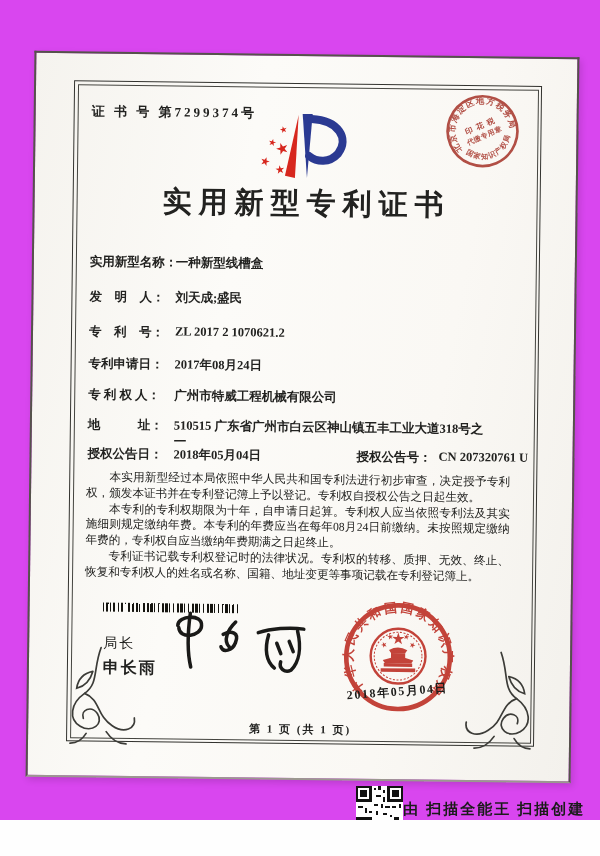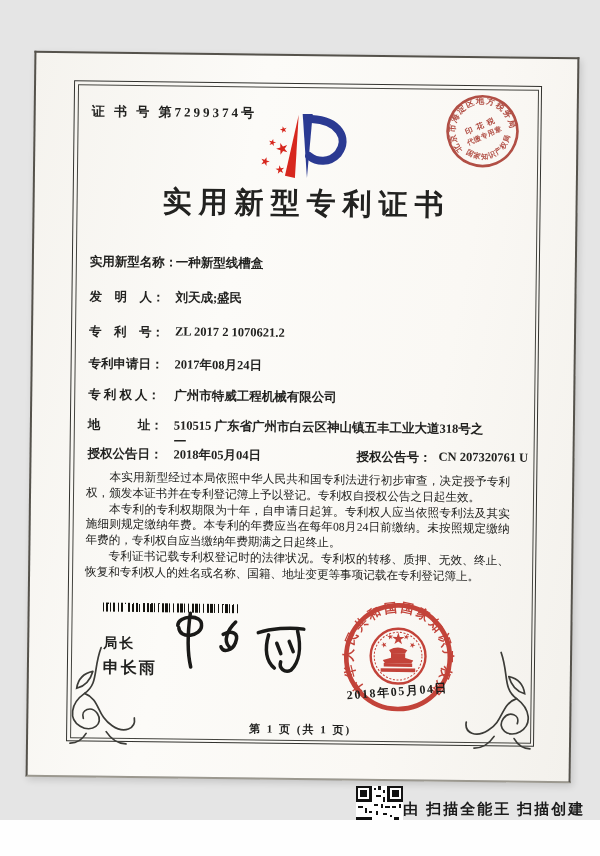--- a/index.html
+++ b/index.html
@@ -1,21 +1,21 @@
 <!DOCTYPE html>
 <html style="--seal_red: #bf362c; --stamp_red: #a8382e; --logo_red: #d7271e; --logo_blue: #2b3a92; --ink: #222220;"><head>
 <meta charset="utf-8">
 <style>
   :root{
     --seal_red:#bf362c; --stamp_red:#a8382e; --logo_red:#d7271e;
     --logo_blue:#2b3a92; --ink:#222220;
   }
   *{box-sizing:border-box;}
   body{margin:0;background:#fefefe;font-family:"Liberation Serif","DejaVu Serif",serif;}
-  .stage{position:relative;width:600px;height:820px;background:#e5e5e5;overflow:hidden;}
+  .stage{position:relative;width:600px;height:820px;background:#d946ef;overflow:hidden;}
 
   
   .paper{
     position:absolute;left:30px;top:54px;width:545px;height:726px;
     background:linear-gradient(100deg,#f5f3ee 0%,#fcfbf8 35%,#faf8f4 70%,#f3f1ec 100%);
     border:2px solid #55524b;border-bottom-color:#9b988f;
     box-shadow:2px 3px 7px rgba(0,0,0,.14);
     transform:rotate(0.7deg);transform-origin:50% 50%;
     color:var(--ink);
   }
@@ -46,21 +46,21 @@
 
   .body-text{position:absolute;left:55px;top:416px;width:424px;font-size:11.6px;
              line-height:15.8px;text-align:justify;font-weight:500;}
   .body-text p{margin:0;text-indent:2em;}
 
   .barcode{position:absolute;left:73px;top:549px;width:137px;height:9px;
     background:repeating-linear-gradient(90deg,
       #15140f 0 1.6px,#fbfaf7 1.6px 3.1px,#15140f 3.1px 5.8px,#fbfaf7 5.8px 7px,
       #15140f 7px 7.9px,#fbfaf7 7.9px 10.6px,#15140f 10.6px 12.1px,#fbfaf7 12.1px 14.9px);}
 
-  .officer-title{position:absolute;left:74px;top:581px;font-size:14px;font-weight:700;letter-spacing:2px;text-align:center;}
+  .officer-title{position:absolute;left:74px;top:581px;font-size:14px;font-weight:400;letter-spacing:2px;text-align:center;}
   .officer-name{position:absolute;left:74px;top:604px;font-size:16px;font-weight:700;letter-spacing:2px;}
   .signature{position:absolute;left:138px;top:552px;width:155px;height:68px;}
 
   .seal{position:absolute;left:303px;top:534px;width:132px;height:132px;opacity:.93;}
   .seal-ring-text{font-size:12.5px;letter-spacing:2.8px;font-weight:700;fill:var(--seal_red);
                   font-family:"Liberation Serif","DejaVu Serif",serif;}
   .seal-date{position:absolute;left:318px;top:625px;width:130px;font-size:12px;font-weight:700;
              letter-spacing:1.6px;transform:rotate(-5deg);color:#1d1c1a;}
 
   .page-footer{position:absolute;left:38px;top:666px;width:468px;text-align:center;

